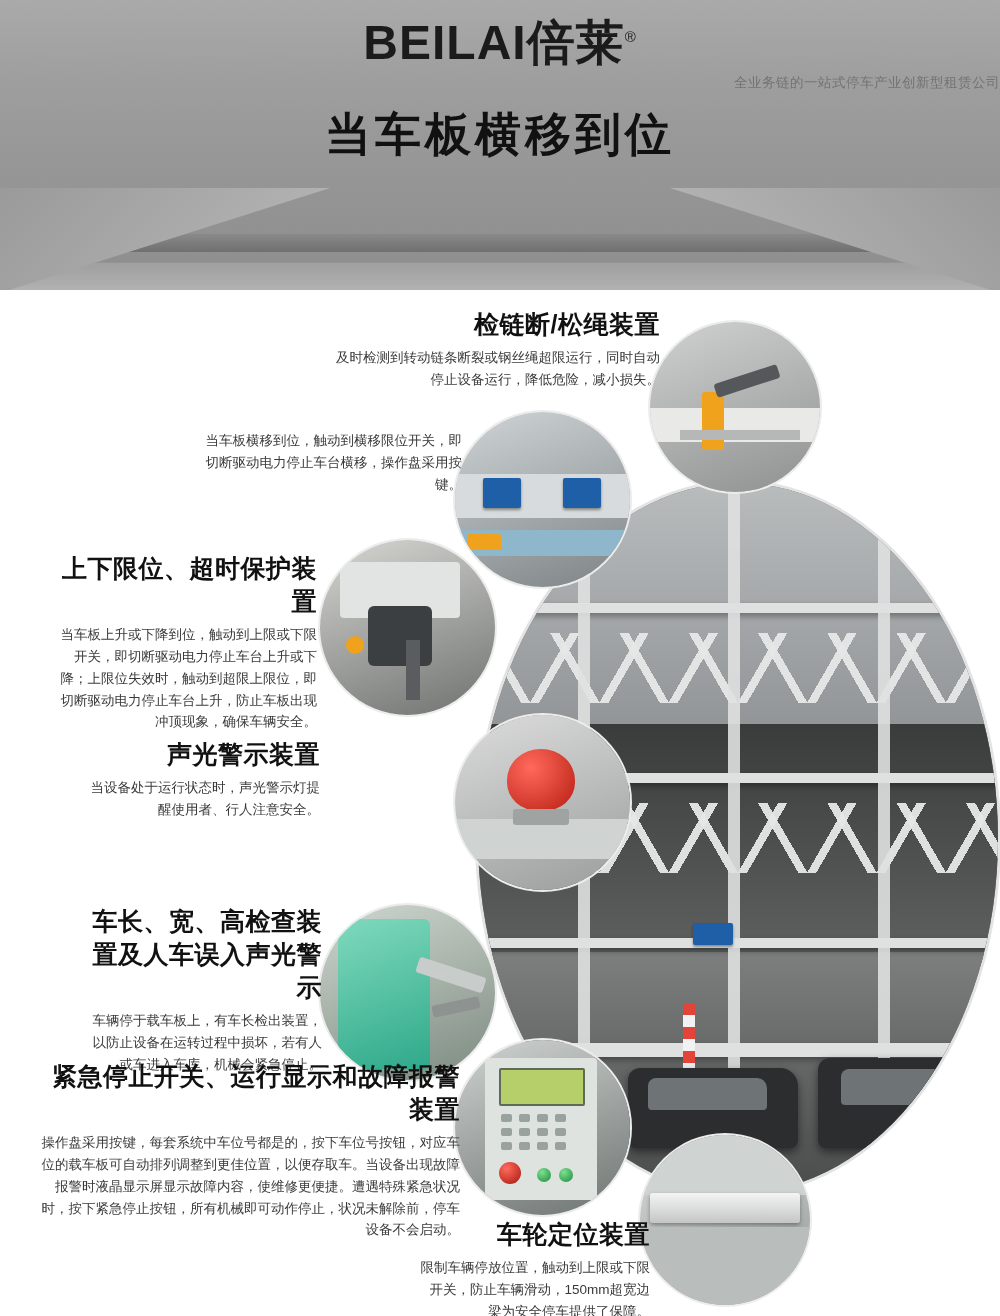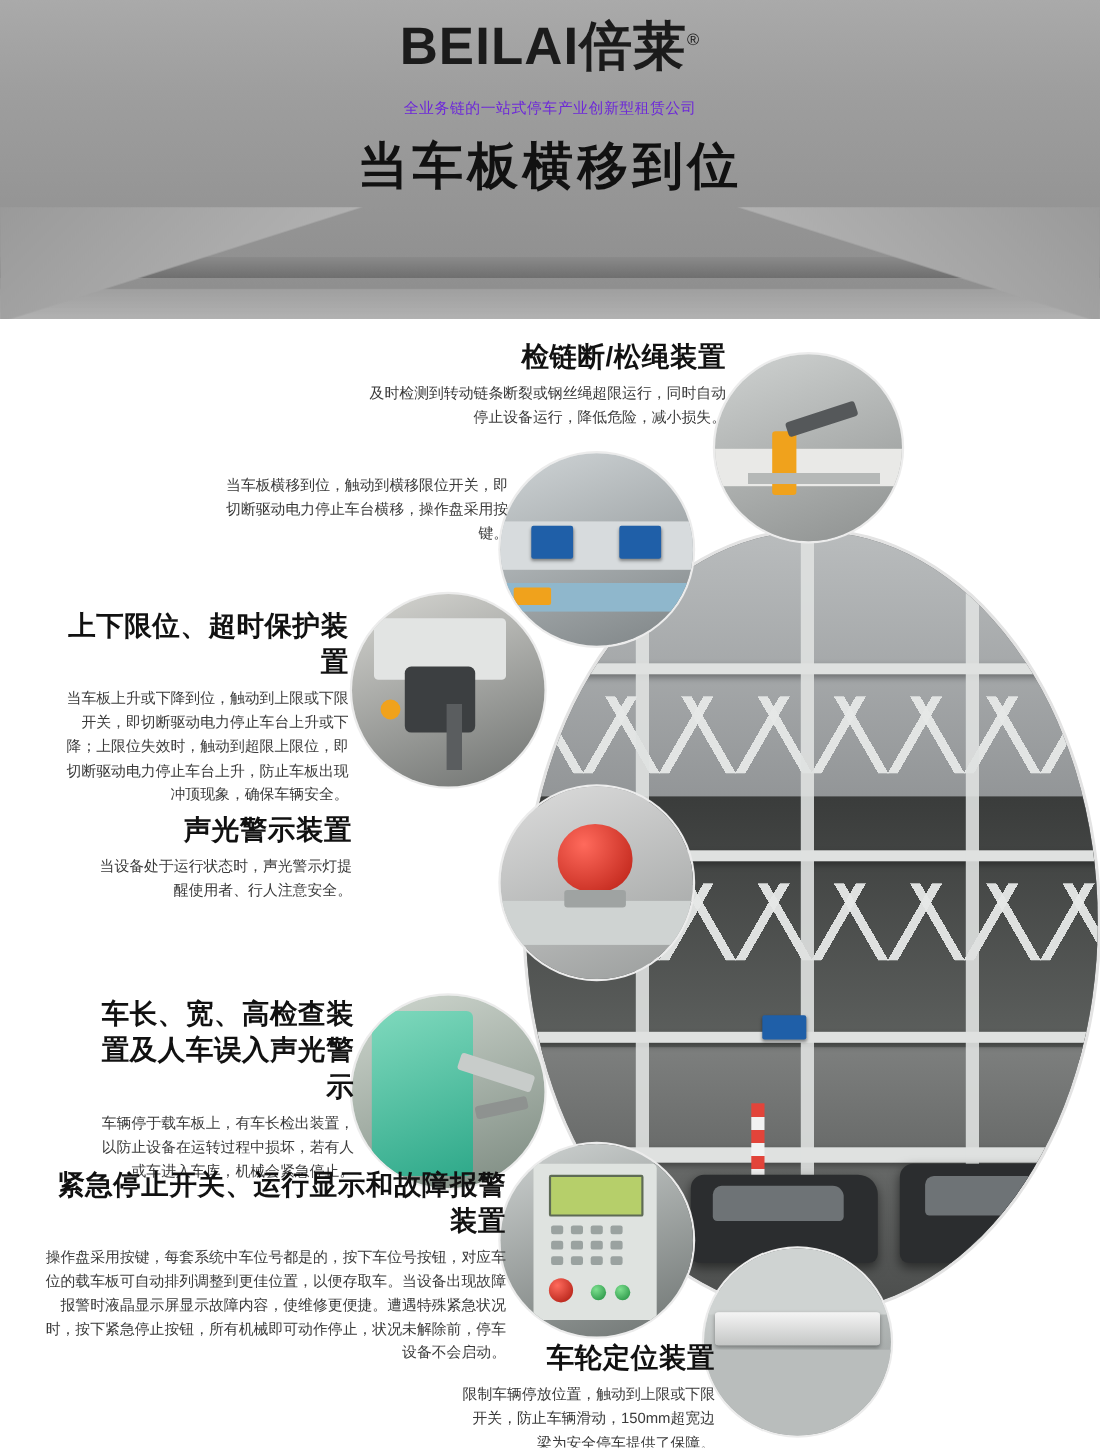--- a/index.html
+++ b/index.html
@@ -49,21 +49,21 @@
   .hdr-content{
     position:absolute;left:0;top:0;width:1000px;text-align:center;z-index:5;
   }
   .brand{
     margin-top:18px;
     font-size:48px;font-weight:bold;color:#1b1b1b;letter-spacing:1px;
     line-height:1.05;
   }
   .brand .reg{font-size:15px;vertical-align:super;font-weight:normal;}
   .brand-sub{
-    margin-top:22px;font-size:13.5px;color:#6d28d9;letter-spacing:.5px;
+    margin-top:6px;font-size:13.5px;color:#737373;letter-spacing:.5px;text-align:right;
   }
   .main-title{
     margin-top:12px;
     font-size:46px;font-weight:bold;color:#111;letter-spacing:4px;
   }
 
   
   .photo-big{
     position:absolute;left:478px;top:483px;width:520px;height:710px;
     border-radius:50% / 50%;

